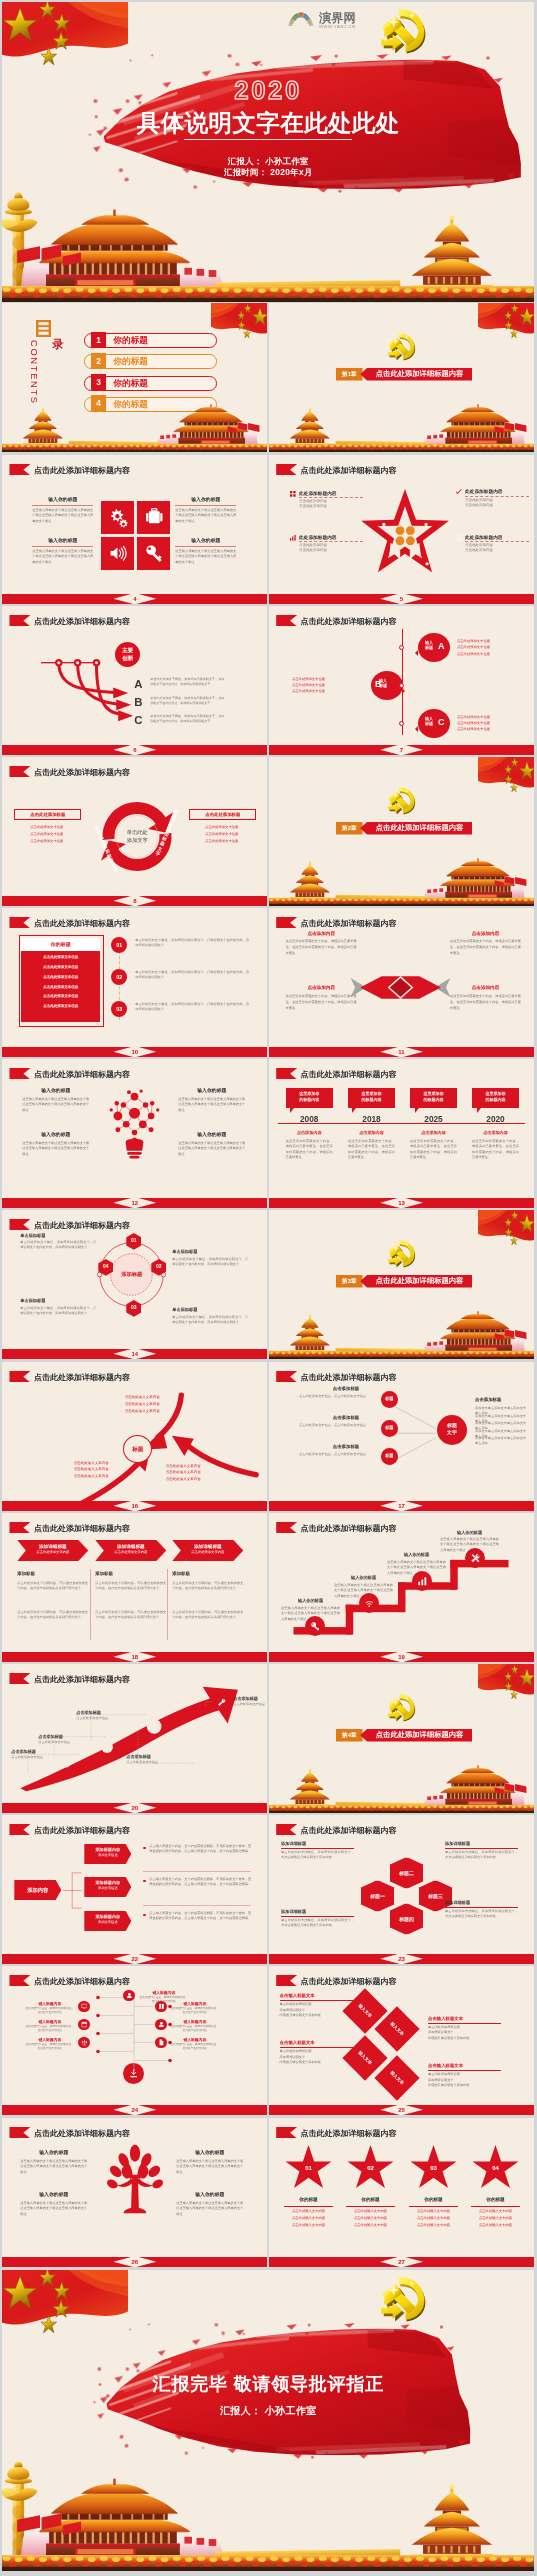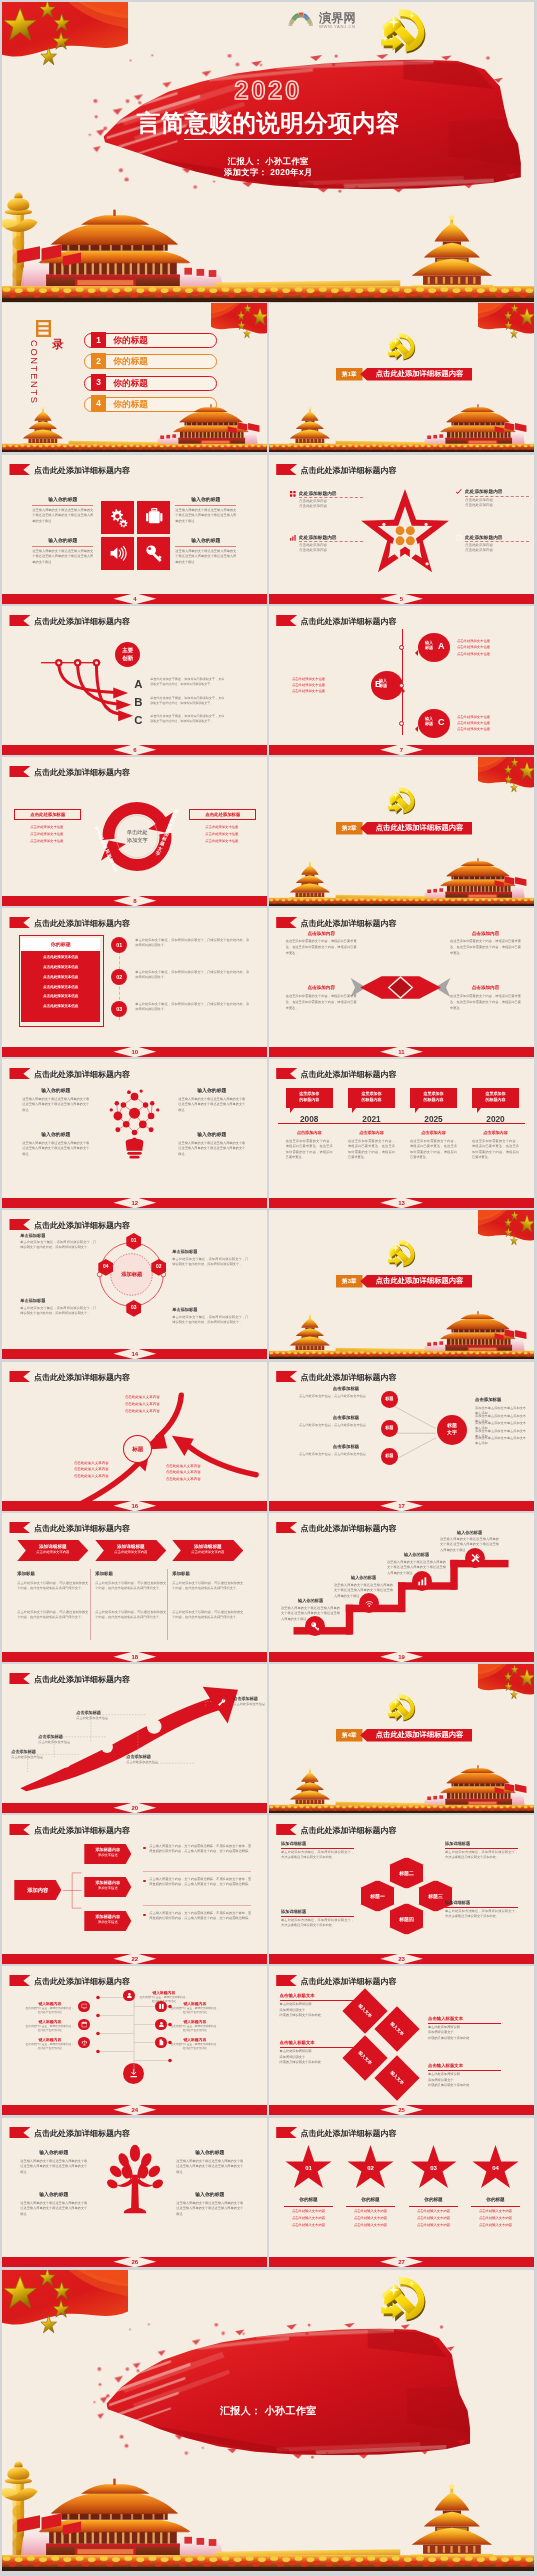--- a/index.html
+++ b/index.html
@@ -130,24 +130,24 @@
           <circle cx="52.5" cy="179.2" r="2.8" opacity=".65"></circle>
           <circle cx="24.2" cy="106.3" r="2.5" opacity=".65"></circle>
           <circle cx="3.8" cy="115.4" r="1.5" opacity=".65"></circle>
           <circle cx="11.1" cy="67.1" r="2.7" opacity=".65"></circle>
           <circle cx="12.1" cy="89.7" r="2.0" opacity=".65"></circle>
           <circle cx="70.0" cy="69.7" r="2.1" opacity=".65"></circle>
           <circle cx="44.9" cy="166.0" r="2.8" opacity=".65"></circle>
         </g>
 </svg>
 <div class="abs c" style="left:0;top:74px;width:532px;font-size:25px;font-weight:bold;letter-spacing:3px;color:transparent;-webkit-text-stroke:1.5px #f7dcd4;">2020</div>
-<div class="abs c" style="left:0;top:105px;width:532px;font-size:23.5px;font-weight:bold;color:#fff;letter-spacing:0.4px;">言简意赅的说明分项内容</div>
+<div class="abs c" style="left:0;top:105px;width:532px;font-size:23.5px;font-weight:bold;color:#fff;letter-spacing:0.4px;">具体说明文字在此处此处</div>
 <div class="abs" style="left:182px;top:137px;width:168px;height:1.1px;background:#fff;opacity:.85;"></div>
 <div class="abs c" style="left:0;top:154px;width:532px;font-size:8.3px;font-weight:bold;color:#fff;letter-spacing:0.4px;">汇报人： 小孙工作室</div>
-<div class="abs c" style="left:0;top:165px;width:532px;font-size:8.3px;font-weight:bold;color:#fff;letter-spacing:0.4px;">添加文字： 2020年x月</div>
+<div class="abs c" style="left:0;top:165px;width:532px;font-size:8.3px;font-weight:bold;color:#fff;letter-spacing:0.4px;">汇报时间： 2020年x月</div>
 <svg class="abs" viewBox="0 0 350 100" preserveAspectRatio="none" style="left:0;bottom:0;width:532px;height:114px;">
 <defs>
  <linearGradient id="rfT" x1="0" y1="0" x2="0" y2="1">
   <stop offset="0" stop-color="#fbb52e"></stop>
             <stop offset=".4" stop-color="#ee8418"></stop>
             <stop offset="1" stop-color="#c2440e"></stop>
           </linearGradient>
  <linearGradient id="rf2T" x1="0" y1="0" x2="0" y2="1">
   <stop offset="0" stop-color="#f8a226"></stop>
             <stop offset=".5" stop-color="#e06e15"></stop>
@@ -1589,21 +1589,21 @@
         <span class="htxt">点击此处添加详细标题内容</span>
       </div>
 <div class="abs" style="left:9px;top:64px;width:247px;height:0.9px;background:#d9121f;"></div>
       <div class="abs c" style="left:16.7px;top:29px;width:47px;height:20px;background:#d9121f;color:#fff;font-size:4px;font-weight:bold;line-height:1.45;padding-top:3px;box-sizing:border-box;"><span>这里添加你</span><br><span>的标题内容</span></div>
       <div class="abs" style="left:21px;top:49px;width:0;height:0;border-left:4.6px solid #d9121f;border-bottom:5.3px solid transparent;"></div>
       <div class="abs c" style="left:16.7px;top:55px;width:47px;font-size:8.3px;font-weight:bold;color:#3a3a3a;">2008</div>
       <div class="abs c" style="left:16.7px;top:71px;width:47px;font-size:4.1px;font-weight:bold;color:#d9121f;">点击添加内容</div>
       <div class="abs t2" style="left:16.7px;top:80px;width:47px;text-align:justify;">在这里添加你需要的文字内容，请根据自己要求更改。在这里添加你需要的文字内容，请根据自己要求更改。</div>
       <div class="abs c" style="left:79px;top:29px;width:47px;height:20px;background:#d9121f;color:#fff;font-size:4px;font-weight:bold;line-height:1.45;padding-top:3px;box-sizing:border-box;"><span>这里添加你</span><br><span>的标题内容</span></div>
       <div class="abs" style="left:83px;top:49px;width:0;height:0;border-left:4.6px solid #d9121f;border-bottom:5.3px solid transparent;"></div>
-      <div class="abs c" style="left:79px;top:55px;width:47px;font-size:8.3px;font-weight:bold;color:#3a3a3a;">2021</div>
+      <div class="abs c" style="left:79px;top:55px;width:47px;font-size:8.3px;font-weight:bold;color:#3a3a3a;">2018</div>
       <div class="abs c" style="left:79px;top:71px;width:47px;font-size:4.1px;font-weight:bold;color:#d9121f;">点击添加内容</div>
       <div class="abs t2" style="left:79px;top:80px;width:47px;text-align:justify;">在这里添加你需要的文字内容，请根据自己要求更改。在这里添加你需要的文字内容，请根据自己要求更改。</div>
       <div class="abs c" style="left:141px;top:29px;width:47px;height:20px;background:#d9121f;color:#fff;font-size:4px;font-weight:bold;line-height:1.45;padding-top:3px;box-sizing:border-box;"><span>这里添加你</span><br><span>的标题内容</span></div>
       <div class="abs" style="left:146px;top:49px;width:0;height:0;border-left:4.6px solid #d9121f;border-bottom:5.3px solid transparent;"></div>
       <div class="abs c" style="left:141px;top:55px;width:47px;font-size:8.3px;font-weight:bold;color:#3a3a3a;">2025</div>
       <div class="abs c" style="left:141px;top:71px;width:47px;font-size:4.1px;font-weight:bold;color:#d9121f;">点击添加内容</div>
       <div class="abs t2" style="left:141px;top:80px;width:47px;text-align:justify;">在这里添加你需要的文字内容，请根据自己要求更改。在这里添加你需要的文字内容，请根据自己要求更改。</div>
       <div class="abs c" style="left:203px;top:29px;width:47px;height:20px;background:#d9121f;color:#fff;font-size:4px;font-weight:bold;line-height:1.45;padding-top:3px;box-sizing:border-box;"><span>这里添加你</span><br><span>的标题内容</span></div>
       <div class="abs" style="left:208px;top:49px;width:0;height:0;border-left:4.6px solid #d9121f;border-bottom:5.3px solid transparent;"></div>
       <div class="abs c" style="left:203px;top:55px;width:47px;font-size:8.3px;font-weight:bold;color:#3a3a3a;">2020</div>
@@ -2828,20 +2828,21 @@
           <circle cx="53.8" cy="67.3" r="2.6" opacity=".65"></circle>
           <circle cx="52.5" cy="179.2" r="2.8" opacity=".65"></circle>
           <circle cx="24.2" cy="106.3" r="2.5" opacity=".65"></circle>
           <circle cx="3.8" cy="115.4" r="1.5" opacity=".65"></circle>
           <circle cx="11.1" cy="67.1" r="2.7" opacity=".65"></circle>
           <circle cx="12.1" cy="89.7" r="2.0" opacity=".65"></circle>
           <circle cx="70.0" cy="69.7" r="2.1" opacity=".65"></circle>
           <circle cx="44.9" cy="166.0" r="2.8" opacity=".65"></circle>
         </g>
 </svg>
+<div class="abs c" style="left:0;top:102px;width:532px;font-size:18px;font-weight:bold;color:#fff;letter-spacing:0.8px;">汇报完毕  敬请领导批评指正</div>
 <div class="abs c" style="left:0;top:134px;width:532px;font-size:10px;font-weight:bold;color:#fff;letter-spacing:0.4px;">汇报人： 小孙工作室</div>
 <svg class="abs" viewBox="0 0 350 100" preserveAspectRatio="none" style="left:0;bottom:0;width:532px;height:114px;">
 <defs>
  <linearGradient id="rfE" x1="0" y1="0" x2="0" y2="1">
   <stop offset="0" stop-color="#fbb52e"></stop>
             <stop offset=".4" stop-color="#ee8418"></stop>
             <stop offset="1" stop-color="#c2440e"></stop>
           </linearGradient>
  <linearGradient id="rf2E" x1="0" y1="0" x2="0" y2="1">
   <stop offset="0" stop-color="#f8a226"></stop>

